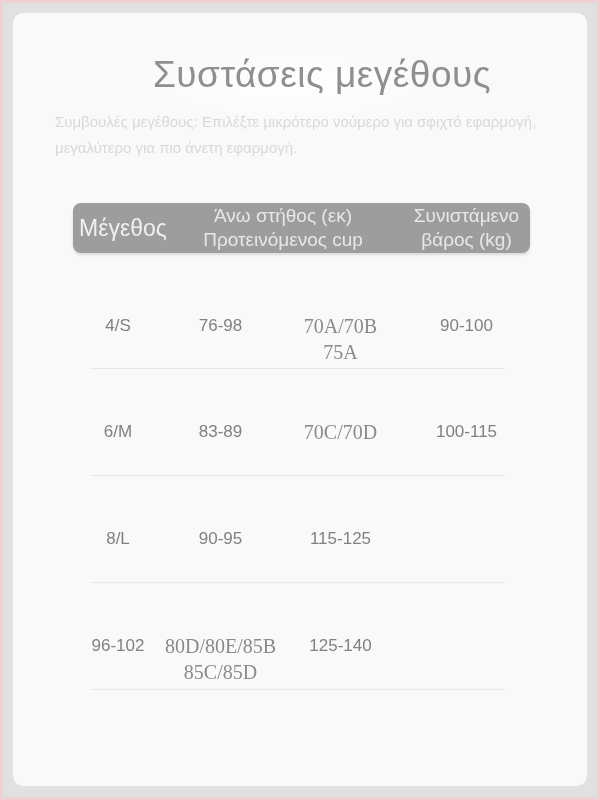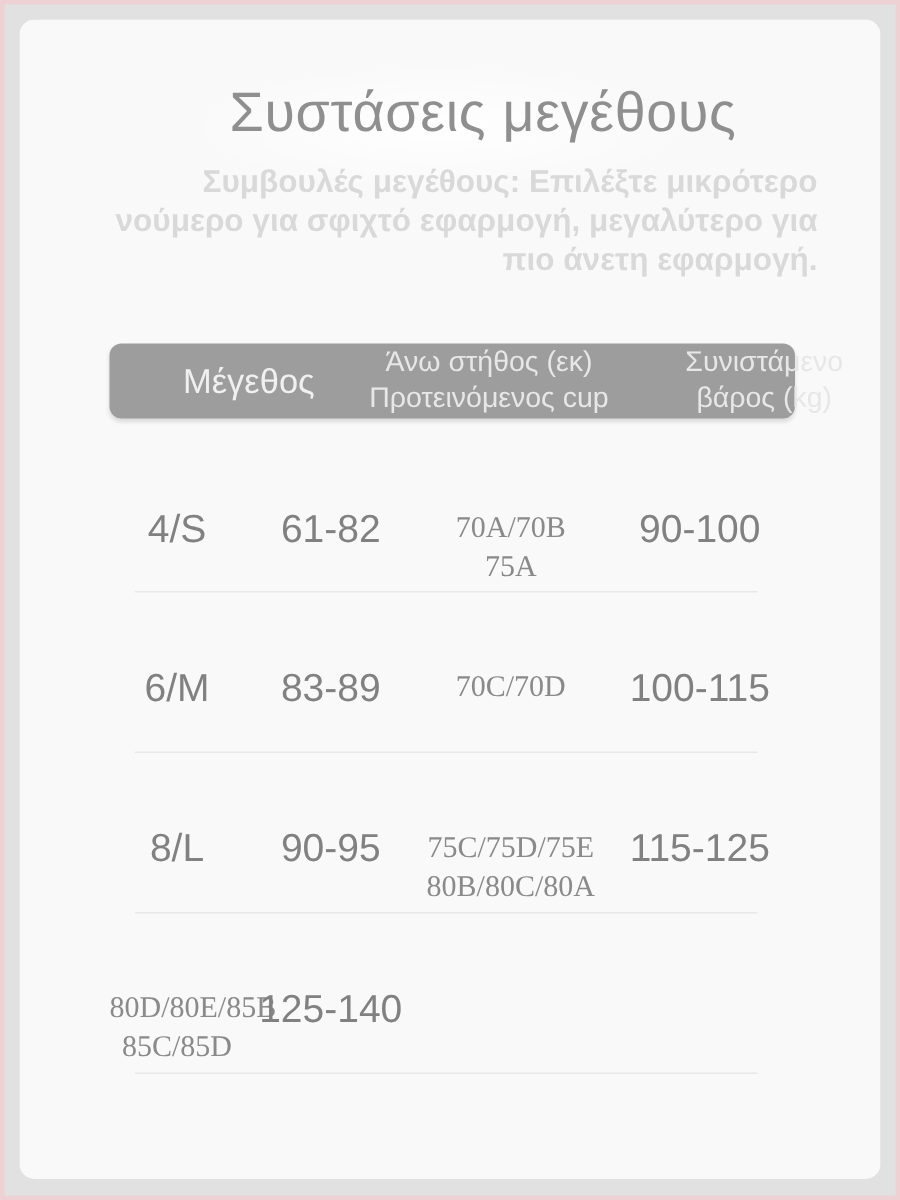--- a/index.html
+++ b/index.html
@@ -28,39 +28,37 @@
     text-align:center;
     font-size:37px;
     line-height:1.3;
     color:#8f8f8f;
     letter-spacing:0.5px;
     padding-left:44px;
   }
   .subtitle {
     margin:10px auto 0 auto;
     width:490px;
-    text-align:right;
-    font-size:21px;
+    text-align:left;
+    font-size:15px;
     line-height:26px;
     color:#d9d9d9;
-    font-weight:bold;
   }
   .size-table {
     margin:42px 0 0 60px;
     width:457px;
   }
   .thead {
     display:grid;
     grid-template-columns:90px 240px 127px;
     align-items:center;
     height:50px;
     background:#9d9d9d;
     border-radius:8px;
     box-shadow:0 2px 3px rgba(0,0,0,0.12);
-    padding-left:43px;
   }
   .th-size {
     font-size:23px;
     color:#f0f0f0;
     padding-left:6px;
     white-space:nowrap;
   }
   .th-multi {
     text-align:center;
     font-size:19px;
@@ -75,21 +73,21 @@
     box-sizing:border-box;
     height:106px;
     padding-top:50px;
   }
   .trow.first {
     height:115px;
     padding-top:60px;
   }
   .cell {
     text-align:center;
-    font-size:26px;
+    font-size:17px;
     line-height:26px;
     color:#818181;
     white-space:nowrap;
   }
   .cell.cup {
     font-size:20px;
     color:#8a8a8a;
     font-family:Liberation Serif, serif;
   }
   .divider {
@@ -117,21 +115,21 @@
           <div>Προτεινόμενος cup</div>
         </div>
         <div class="th-multi">
           <div>Συνιστάμενο</div>
           <div>βάρος (kg)</div>
         </div>
       </div>
 
       <div class="trow first">
         <div class="cell">4/S</div>
-        <div class="cell">61-82</div>
+        <div class="cell">76-98</div>
         <div class="cell cup">
           <div>70A/70B</div>
           <div>75A</div>
         </div>
         <div class="cell">90-100</div>
       </div>
       <div class="divider"></div>
 
       <div class="trow">
         <div class="cell">6/M</div>
@@ -139,29 +137,26 @@
         <div class="cell cup">
           <div>70C/70D</div>
         </div>
         <div class="cell">100-115</div>
       </div>
       <div class="divider"></div>
 
       <div class="trow">
         <div class="cell">8/L</div>
         <div class="cell">90-95</div>
-        <div class="cell cup">
-          <div>75C/75D/75E</div>
-          <div>80B/80C/80A</div>
-        </div>
         <div class="cell">115-125</div>
       </div>
       <div class="divider"></div>
 
       <div class="trow">
+        <div class="cell">96-102</div>
         <div class="cell cup">
           <div>80D/80E/85B</div>
           <div>85C/85D</div>
         </div>
         <div class="cell">125-140</div>
       </div>
       <div class="divider"></div>
 
     </div>
   </div>

